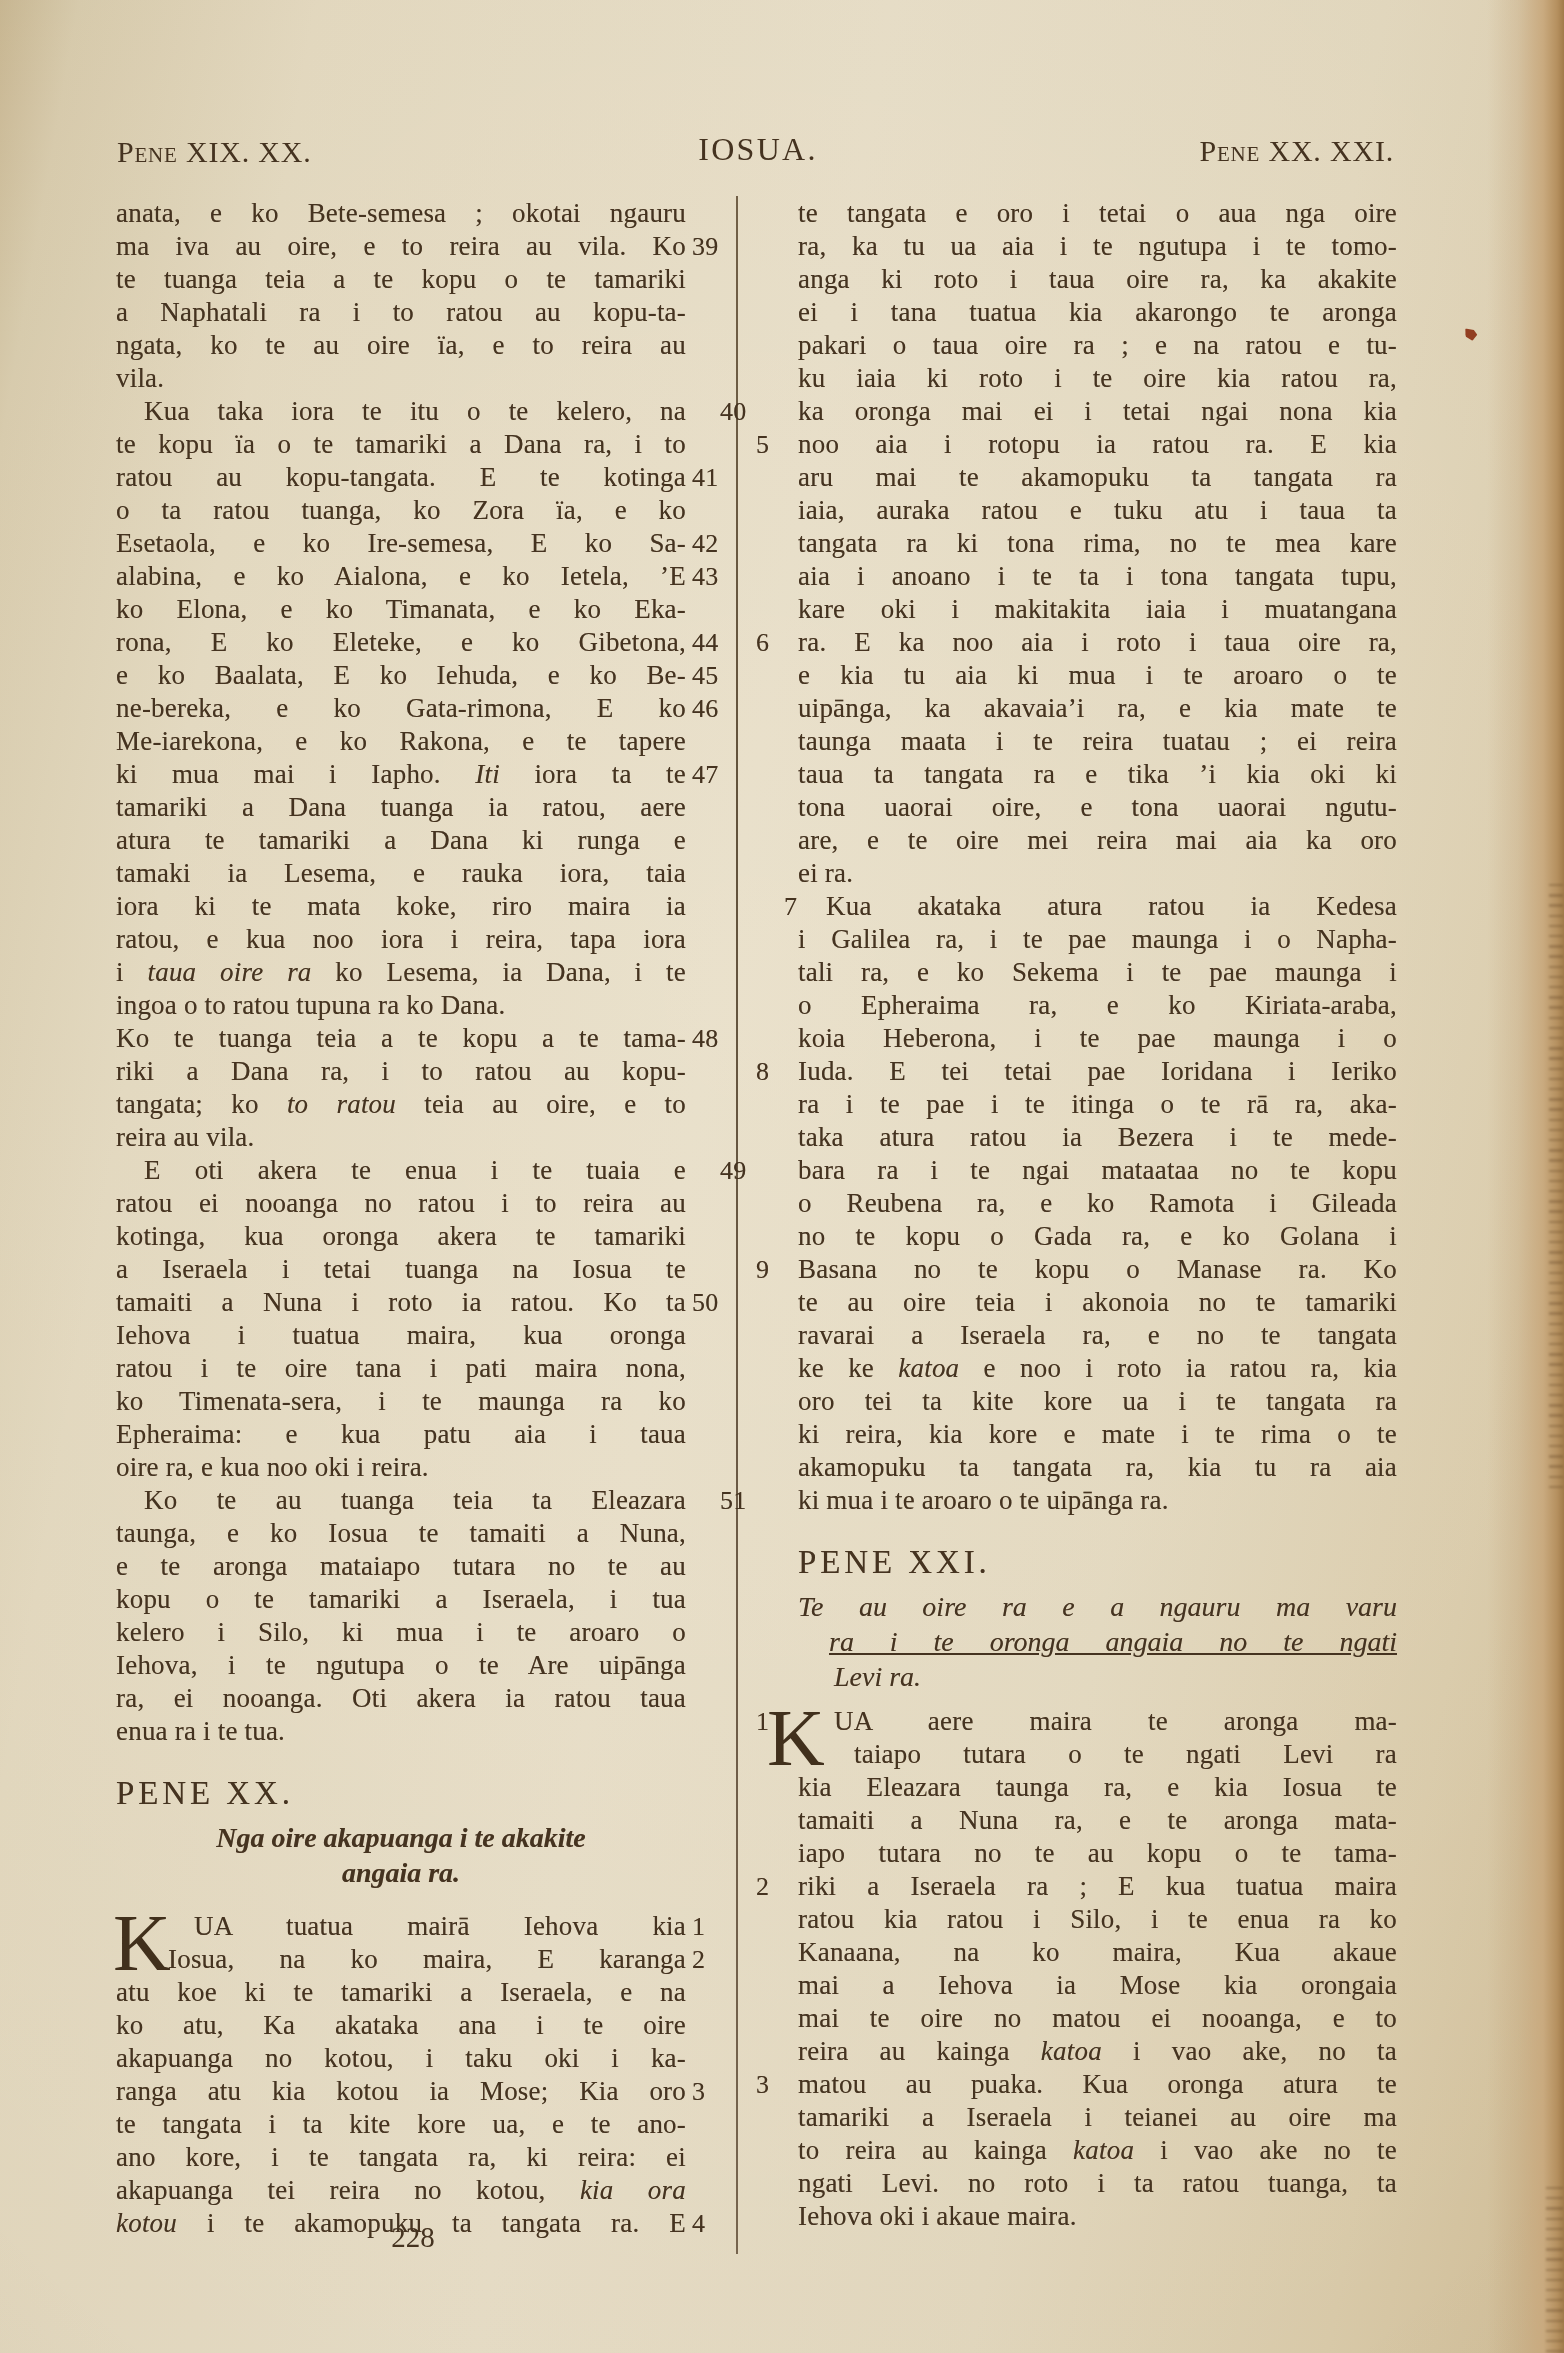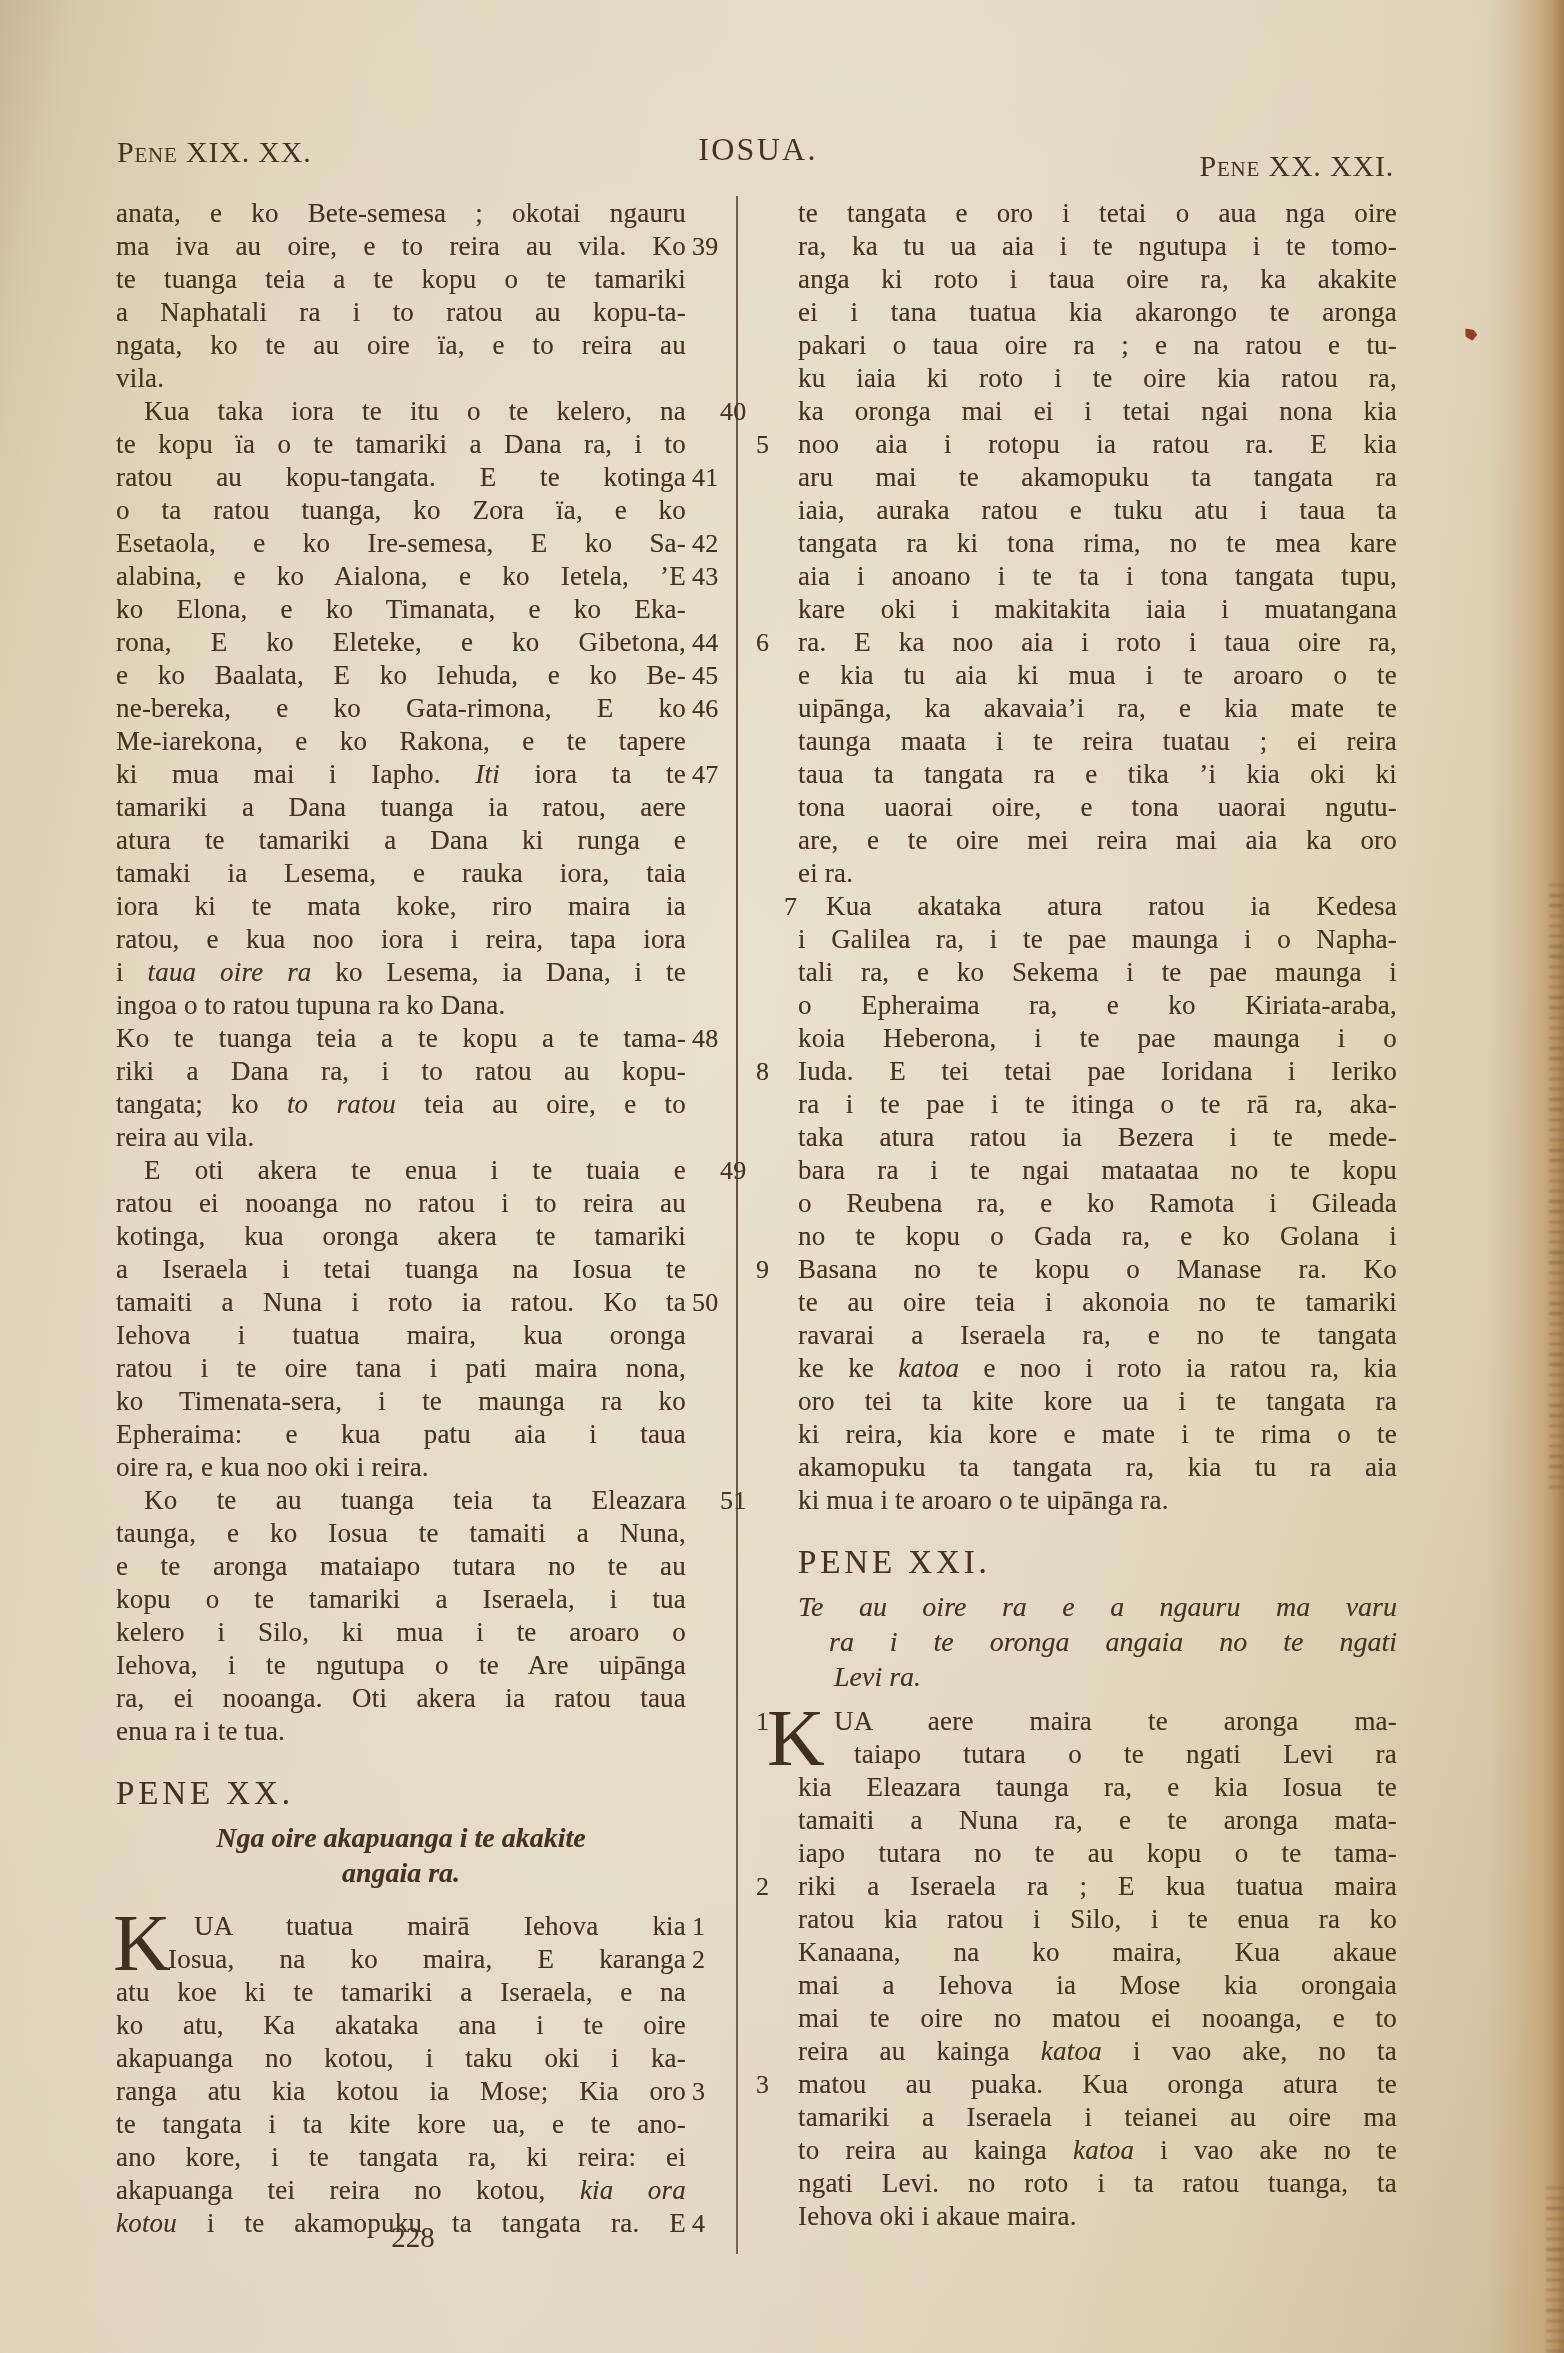--- a/index.html
+++ b/index.html
@@ -19,21 +19,21 @@
   .edge-text.mid{top:884px;height:610px;}
   .edge-text.bottom{top:2187px;height:167px;width:17px;}
   .ink-speck{position:absolute;left:1465px;top:327px;width:11.7px;height:14px;background:#8a2d11;
     clip-path:polygon(20% 0%, 85% 30%, 100% 70%, 45% 100%, 0% 55%);transform:rotate(-18deg);opacity:.9;}
   .divider{position:absolute;left:736px;top:196px;width:2.3px;height:2058px;
     background:linear-gradient(180deg,#5d4a31,#4a3922 30%,#574430 70%,#63503a);opacity:.85;}
 
   .running-header{font-variant:small-caps;}
   .header-left{position:absolute;top:135px;left:117px;font-size:30px;letter-spacing:0.8px;}
   .header-center{position:absolute;top:131px;left:0;width:1516px;text-align:center;font-size:32px;letter-spacing:2.3px;}
-  .header-right{position:absolute;top:149px;right:171px;font-size:30px;letter-spacing:0.8px;}
+  .header-right{position:absolute;top:134px;right:171px;font-size:30px;letter-spacing:0.8px;}
 
   .col{position:absolute;top:197px;}
   .col-left{left:116px;width:570px;}
   .col-right{left:798px;width:599px;}
 
   .verse-block{position:relative;}
   .line{position:relative;height:33px;line-height:33px;font-size:27px;
     text-align:justify;text-align-last:justify;text-justify:inter-word;
     letter-spacing:0.2px;text-shadow:0 0 0.5px rgba(71,53,34,.45);}
   .line.end{text-align-last:left;}
@@ -176,21 +176,21 @@
         <div class="line"><span>ravarai a Iseraela ra, e no te tangata</span></div>
         <div class="line"><span>ke ke <i>katoa</i> e noo i roto ia ratou ra, kia</span></div>
         <div class="line"><span>oro tei ta kite kore ua i te tangata ra</span></div>
         <div class="line"><span>ki reira, kia kore e mate i te rima o te</span></div>
         <div class="line"><span>akamopuku ta tangata ra, kia tu ra aia</span></div>
         <div class="line end"><span>ki mua i te aroaro o te uipānga ra.</span></div>
       </div>
       <div class="chapter-heading">PENE XXI.</div>
       <div class="chapter-summary summary-hang">
         <div class="summary-line">Te au oire ra e a ngauru ma varu</div>
-        <div class="summary-line" style="padding-left: 31px;">ra i te oronga angaia no te ngati</div>
+        <div class="summary-line" style="padding-left: 31px; text-decoration: underline;">ra i te oronga angaia no te ngati</div>
         <div class="summary-line end" style="padding-left: 36px;">Levi ra.</div>
       </div>
       <div class="verse-block">
         <span class="dropcap">K</span>
         <div class="line" style="padding-left: 36px;"><span>UA aere maira te aronga ma-</span><span class="vnum">1</span></div>
         <div class="line" style="padding-left: 56px;"><span>taiapo tutara o te ngati Levi ra</span></div>
         <div class="line"><span>kia Eleazara taunga ra, e kia Iosua te</span></div>
         <div class="line"><span>tamaiti a Nuna ra, e te aronga mata-</span></div>
         <div class="line"><span>iapo tutara no te au kopu o te tama-</span></div>
         <div class="line"><span>riki a Iseraela ra ;  E kua tuatua maira</span><span class="vnum">2</span></div>

